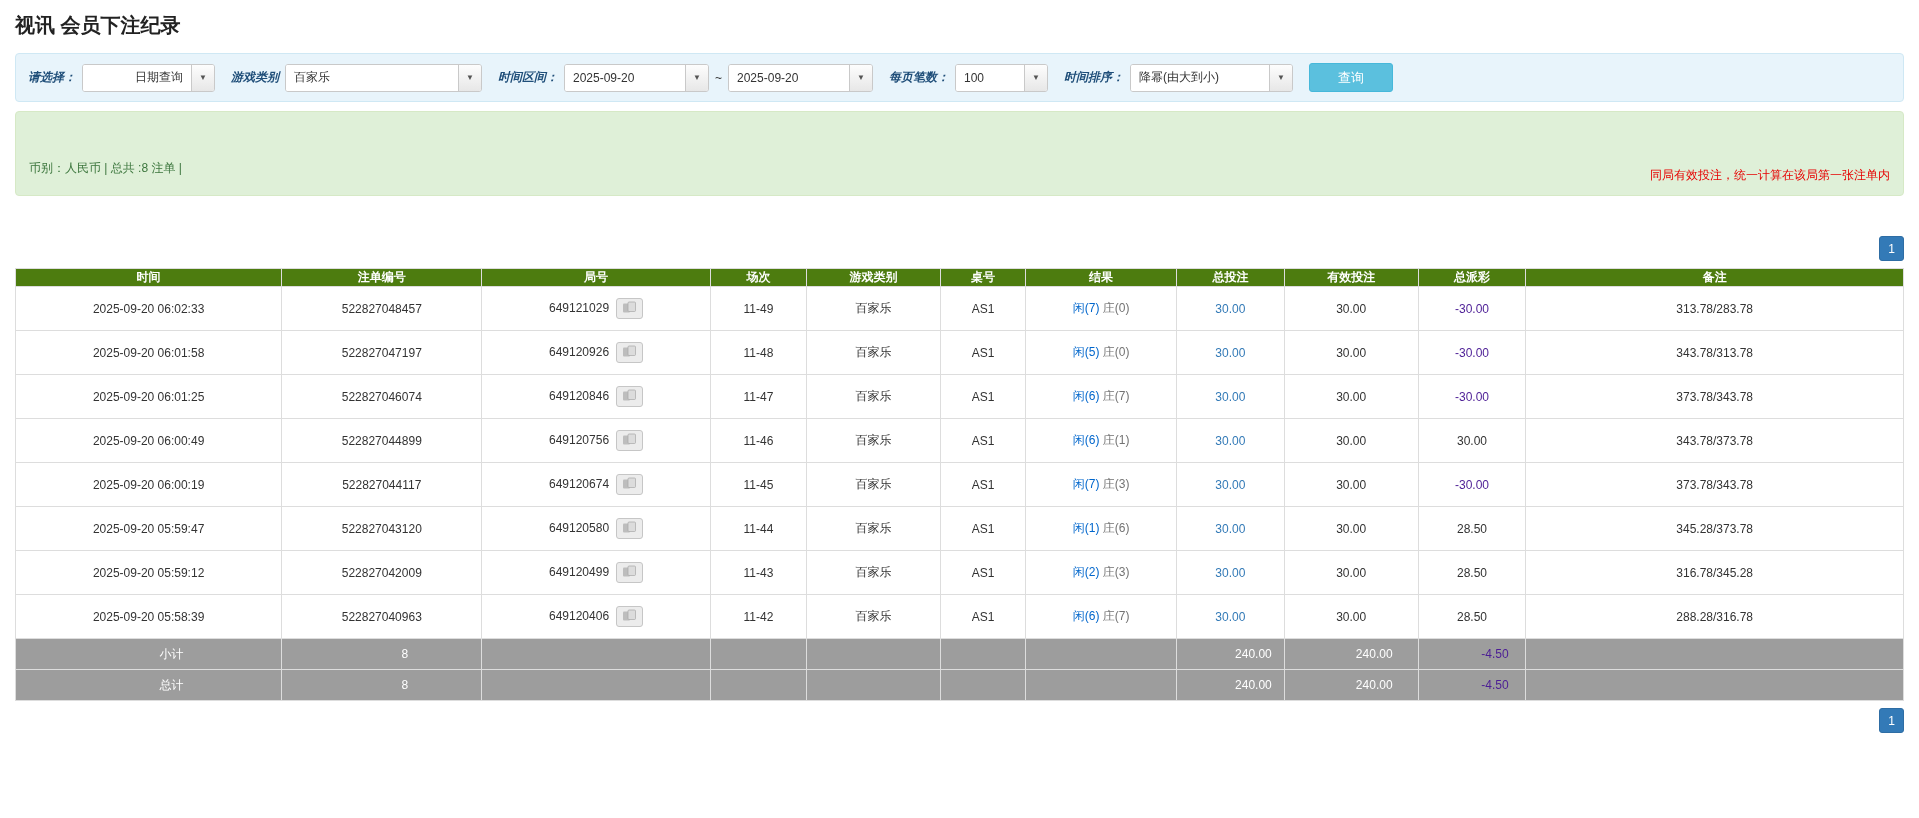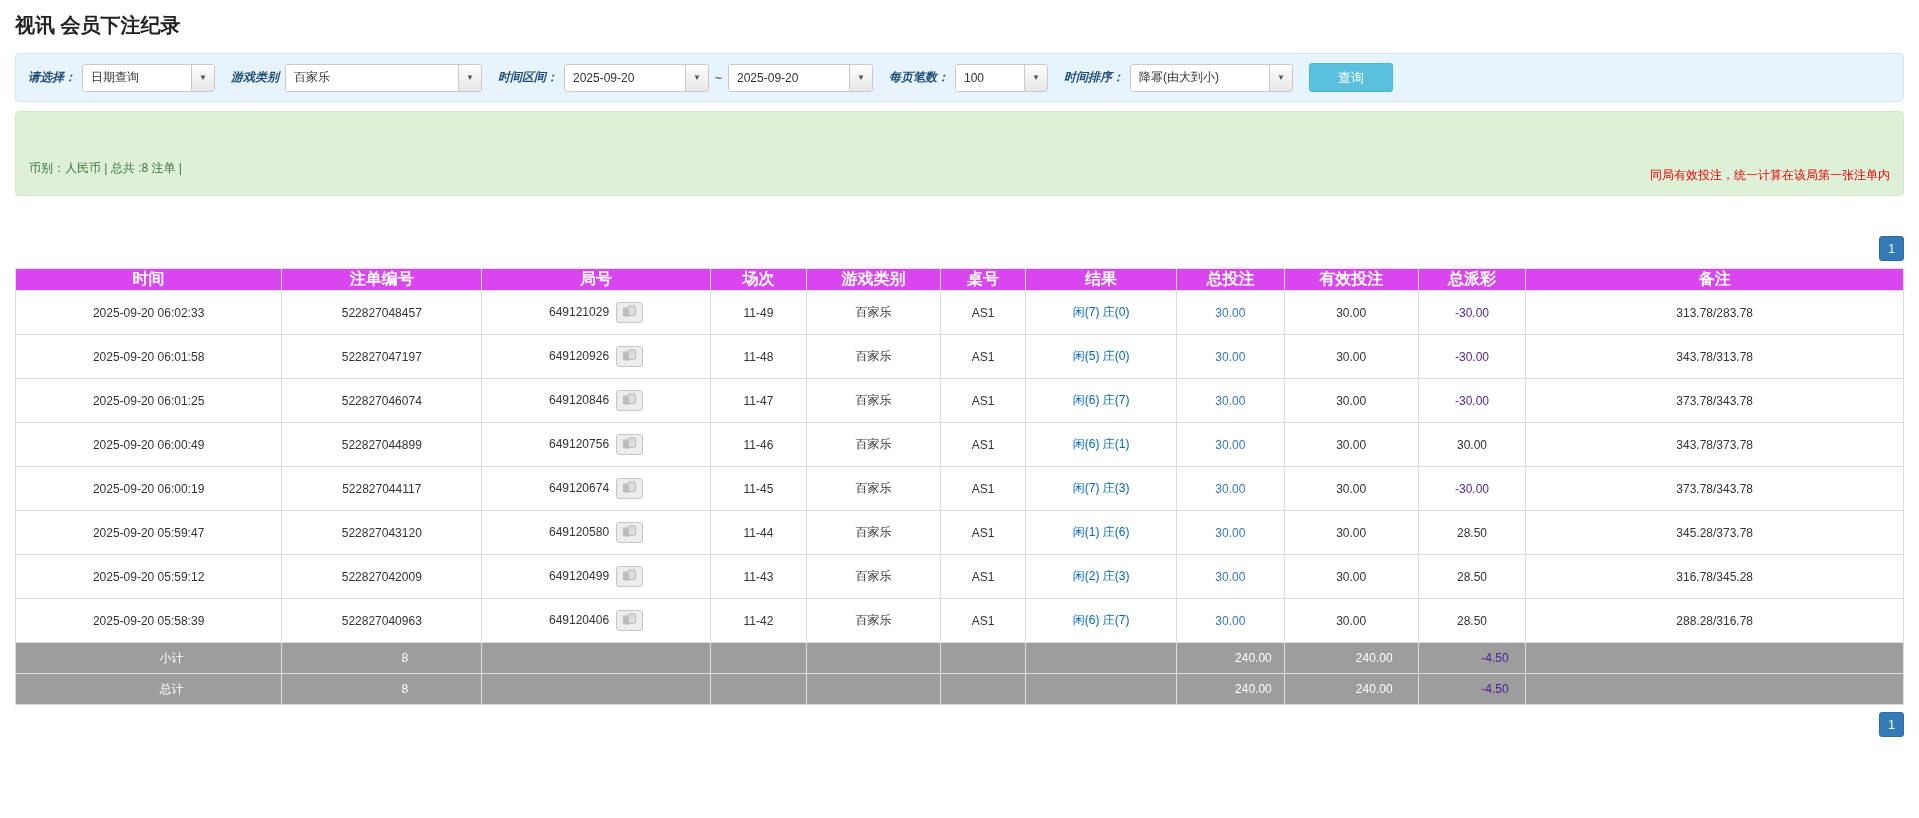--- a/index.html
+++ b/index.html
@@ -103,24 +103,24 @@
     color: #fff;
     text-align: center;
     border-radius: 3px;
     font-size: 12px;
     cursor: pointer;
   }
 
   
   table { width: 100%; border-collapse: collapse; margin-top: 7px; table-layout: fixed; }
   thead th {
-    background: #d946ef;
+    background: #4d7c0f;
     color: #fff;
     font-weight: bold;
-    font-size: 16px;
+    font-size: 12px;
     height: 15px;
     border: 1px solid #ddd;
     text-align: center;
   }
   tbody td {
     background: #fff;
     border: 1px solid #ddd;
     text-align: center;
     height: 44px;
     font-size: 12px;
@@ -131,21 +131,21 @@
     color: #fff;
     border: 1px solid #ddd;
     text-align: center;
     height: 31px;
     font-size: 12px;
     padding-left: 46px;
   }
   .neg { color: #4c1d95; }
   .link { color: #337ab7; cursor: pointer; text-decoration: none; }
   .player { color: #0066cc; }
-  .banker { color: #0369a1; }
+  .banker { color: #737373; }
 
   .cards-btn {
     margin-left: 7px;
     width: 27px;
     height: 21px;
     background: #ececec;
     border: 1px solid #c6c6c6;
     border-radius: 3px;
     display: inline-flex;
     align-items: center;
@@ -159,21 +159,21 @@
 <body>
 
 <div class="container">
 
   <div class="page-title">视讯 会员下注纪录</div>
 
   <div class="filter-bar">
     <span class="filter-group">
       <span class="filter-label">请选择：</span>
       <span class="combo">
-        <input style="width: 108px;" value="日期查询">
+        <input style="width: 108px; text-align: right;" value="日期查询">
         <span class="combo-arrow">▼</span>
       </span>
     </span>
 
     <span class="filter-group">
       <span class="filter-label">游戏类别</span>
       <span class="combo">
         <input style="width: 172px;" value="百家乐">
         <span class="combo-arrow">▼</span>
       </span>

